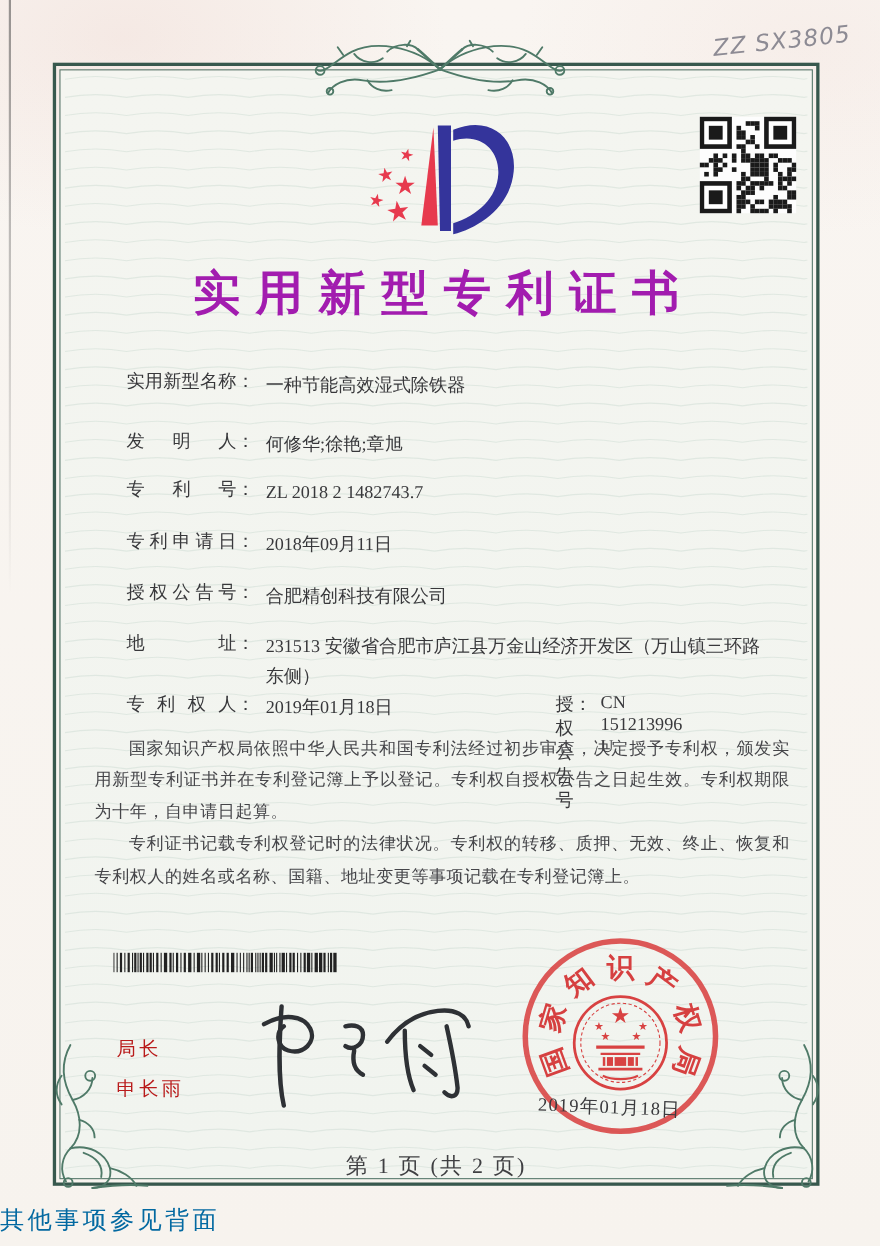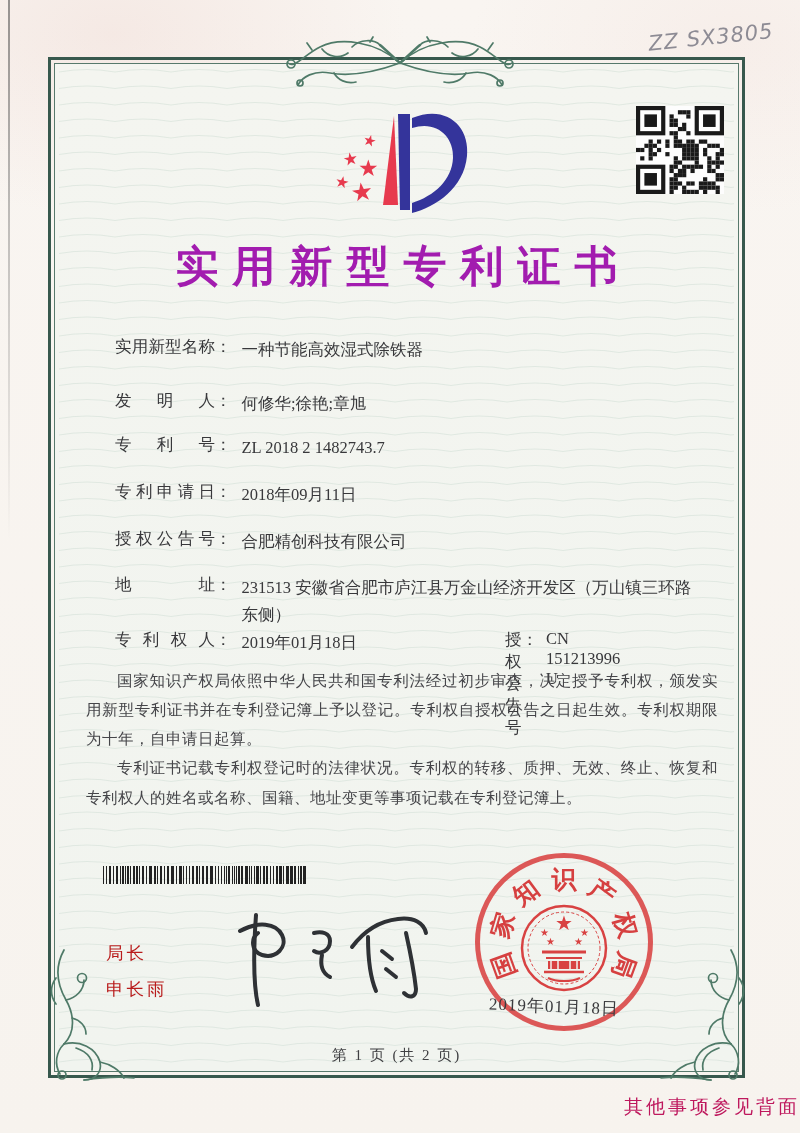--- a/index.html
+++ b/index.html
@@ -59,23 +59,23 @@
 
   .seal{position:absolute;left:475px;top:853px;width:178px;height:178px;z-index:2;}
   .seal-ring{position:absolute;inset:0;border:5px solid rgba(216,60,60,.85);border-radius:50%;}
   .seal-char{position:absolute;left:50%;top:50%;width:28px;margin-left:-14px;margin-top:-15px;
     text-align:center;font-size:25px;font-weight:600;color:#d64040;}
   #seal-emblem{position:absolute;left:50%;top:52%;width:92px;height:96px;margin:-46px 0 0 -46px;}
   .seal-date{position:absolute;left:489px;top:995px;z-index:3;font-size:17px;color:#3b3b3e;
     letter-spacing:1px;transform:rotate(2.2deg);}
 
   .page-footer{position:absolute;left:48px;top:1046px;width:697px;text-align:center;
-    font-size:15px;color:#3f3f42;letter-spacing:2px;}
-  .back-note{position:absolute;left:0;top:1094px;width:800px;text-align:right;
-    font-size:19px;color:#be185d;letter-spacing:3px;}
+    font-size:20px;color:#3f3f42;letter-spacing:2px;}
+  .back-note{position:absolute;left:0;top:1094px;width:800px;text-align:left;
+    font-size:22px;color:#0369a1;letter-spacing:3px;}
 </style>
 </head>
 <body>
 
 <div class="page">
 
   <div class="photo-edge"></div>
 
   <div class="handwritten">ZZ SX3805</div>
 

